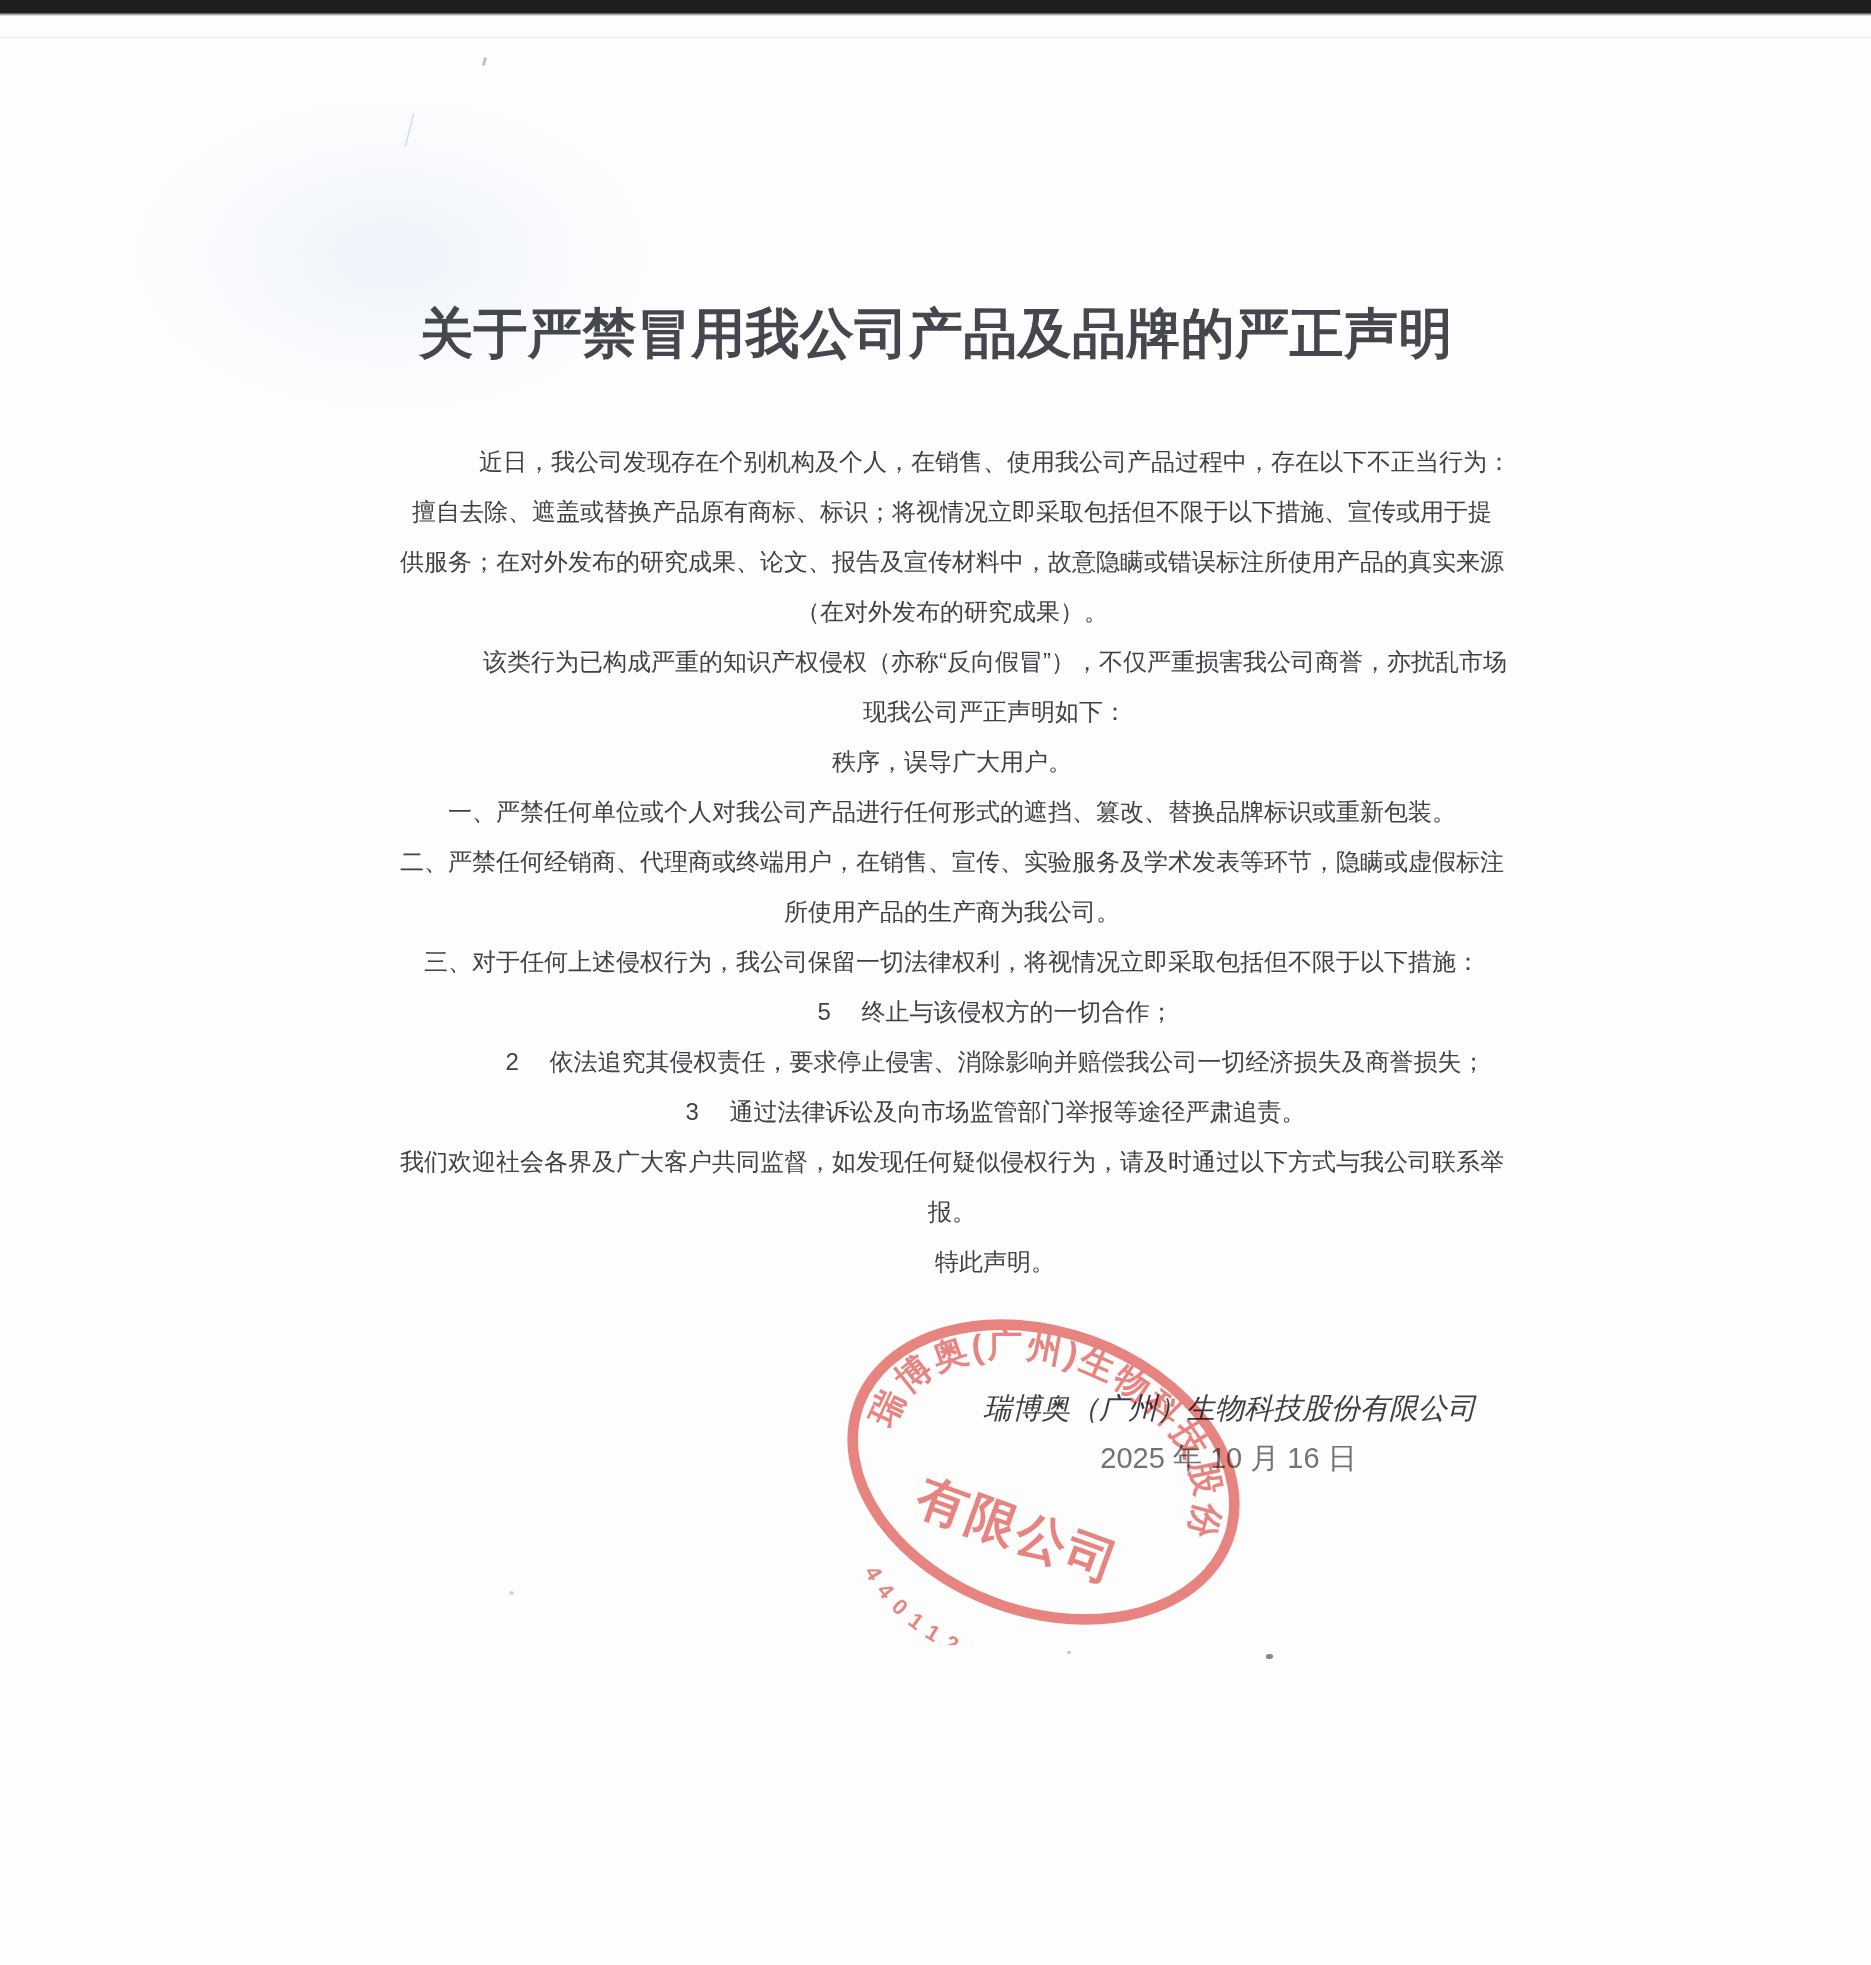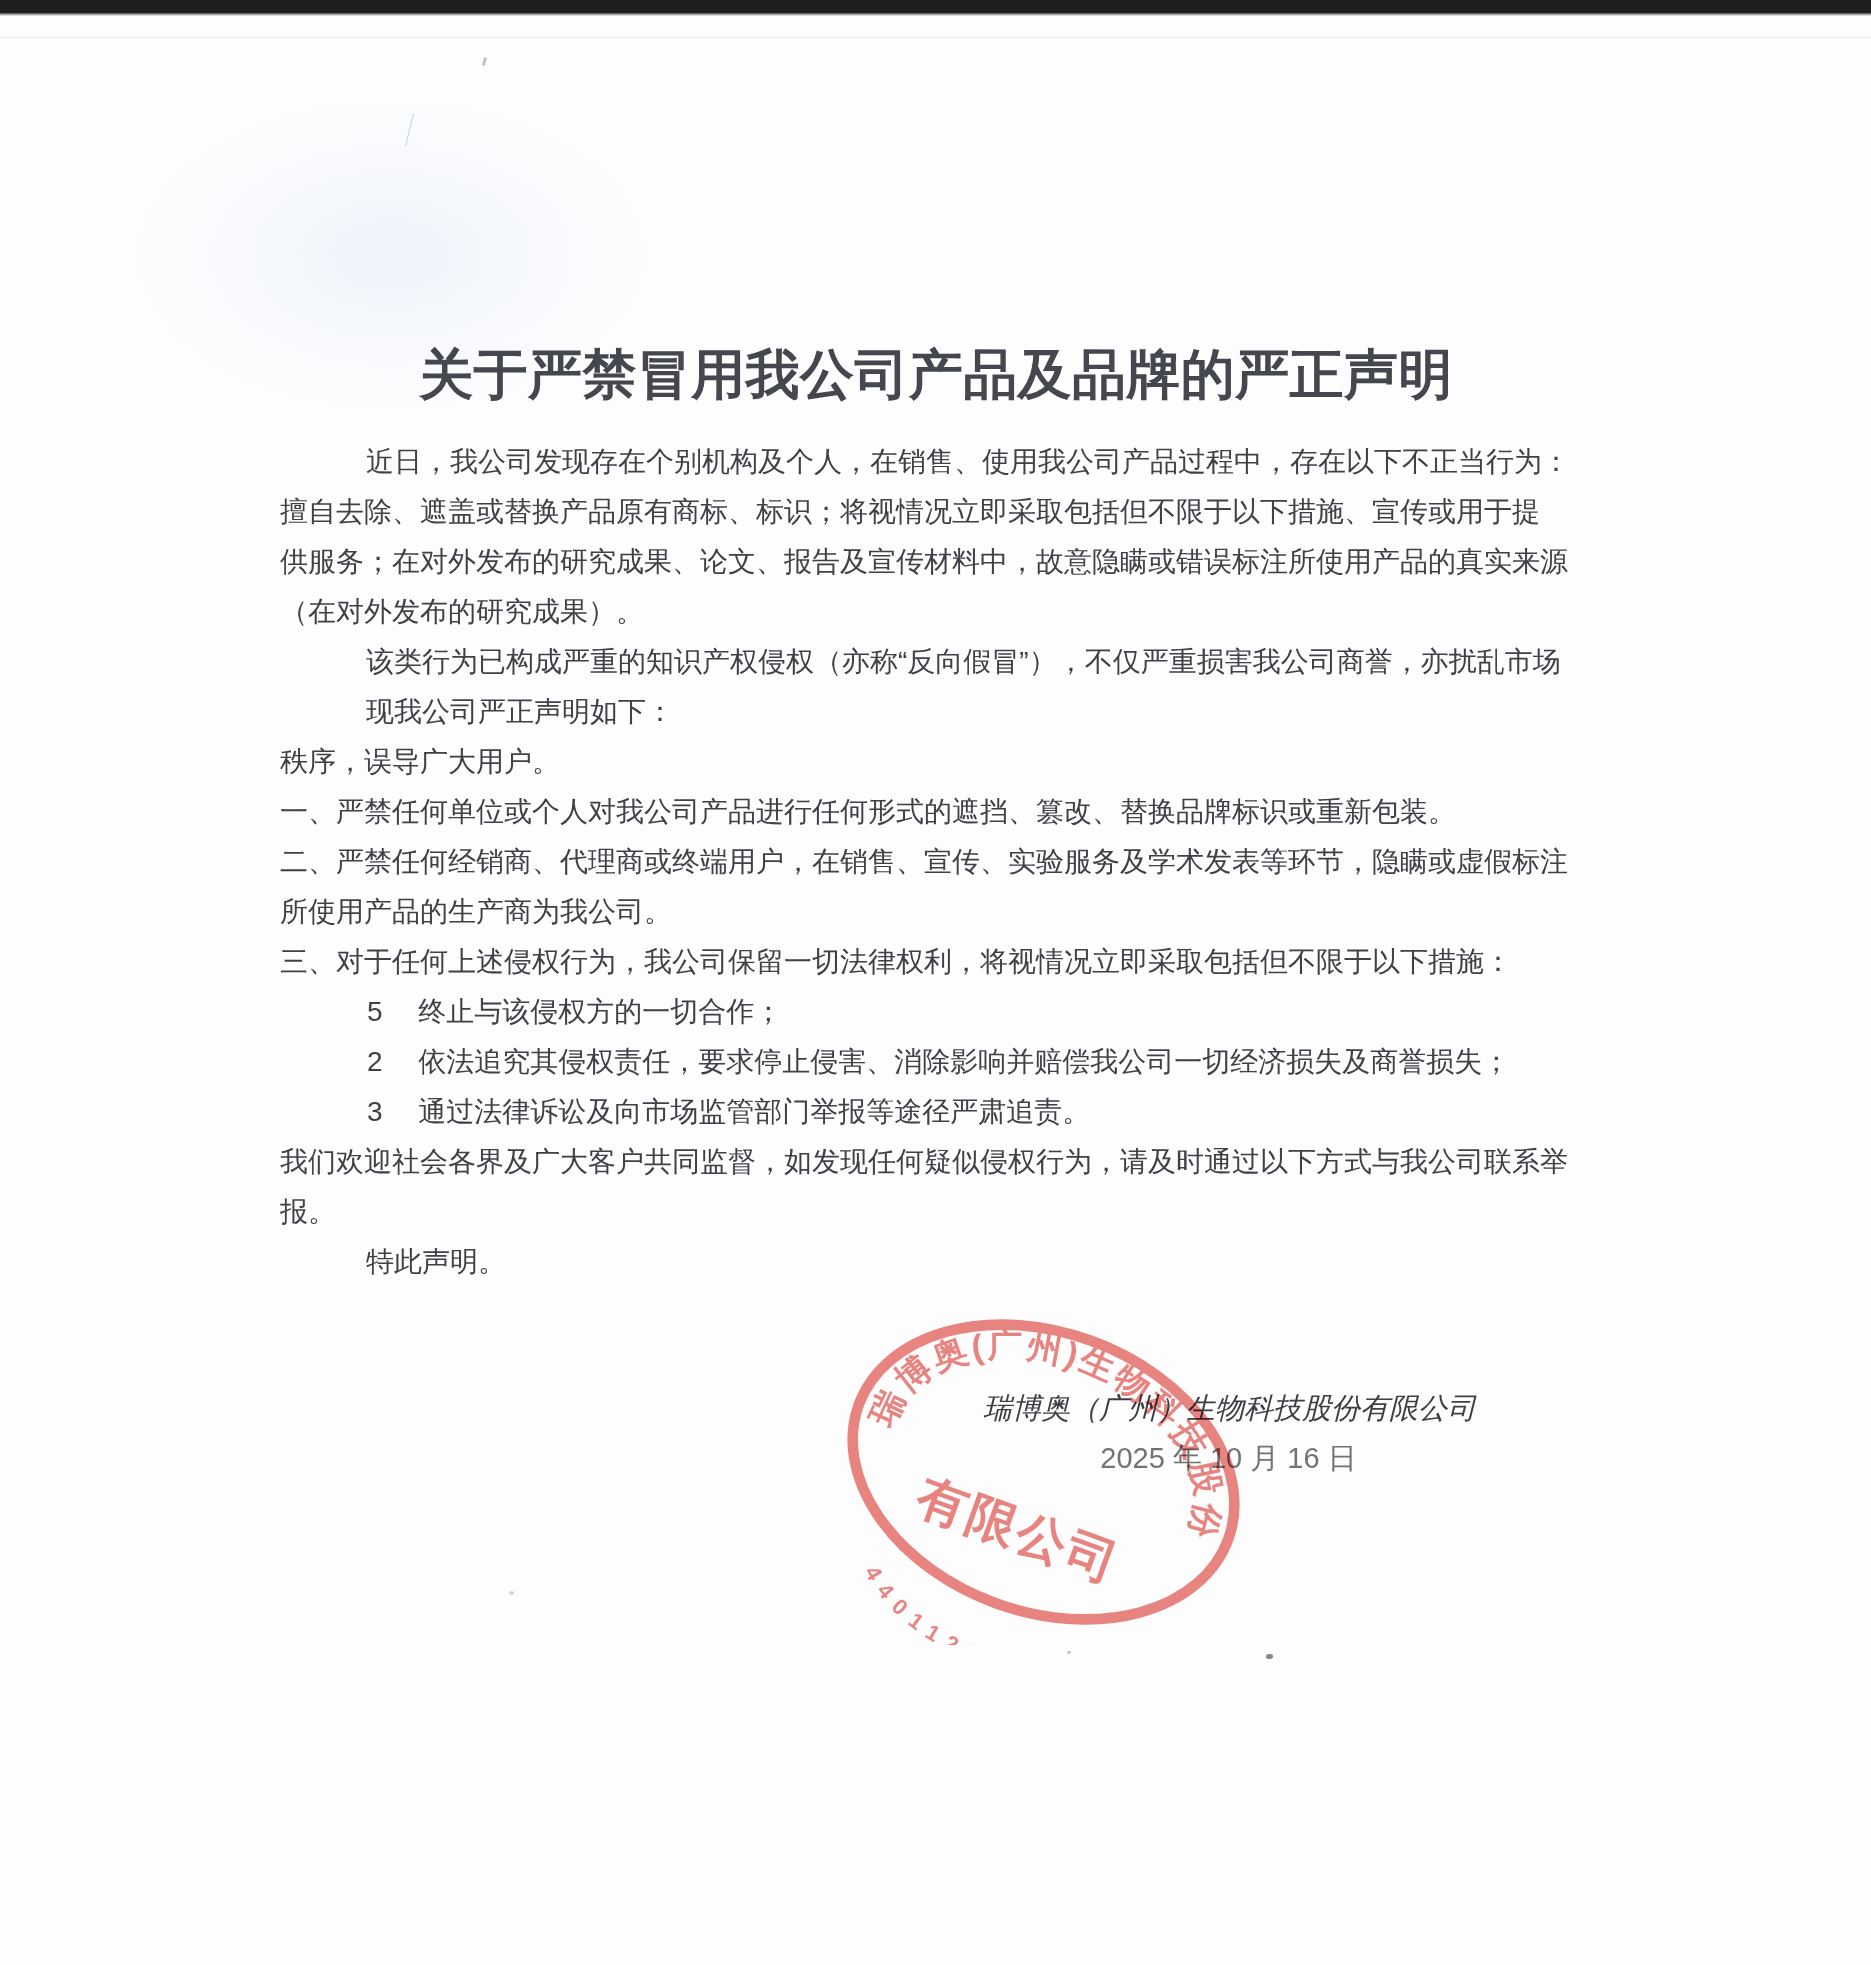--- a/index.html
+++ b/index.html
@@ -20,24 +20,23 @@
   .scan-tick{position:absolute;left:483px;top:57px;width:2.8px;height:8.6px;
     background:rgba(120,120,128,.45);transform:rotate(16deg);border-radius:1.6px;}
   .speck1{position:absolute;left:1266px;top:1654px;width:6.7px;height:4.7px;background:rgba(108,108,96,.8);border-radius:50% 40% 55% 45%;}
   .speck2{position:absolute;left:1067px;top:1651px;width:3.5px;height:2.8px;background:rgba(140,140,128,.5);border-radius:50%;}
   .speck3{position:absolute;left:509px;top:1591px;width:4.7px;height:3.5px;background:rgba(168,168,156,.45);border-radius:50%;}
 
   .doc-title{
     position:absolute;left:0;right:0;top:306px;text-align:center;
     font-size:54px;line-height:54px;font-weight:700;color:#45474e;letter-spacing:0.4px;
     white-space:pre;
-    margin-top:41px;
   }
   .body-text{position:absolute;left:280px;top:437px;width:1344px;}
-  .line{height:50px;line-height:50px;font-size:28px;color:#3f4147;white-space:pre;}
+  .line{height:50px;line-height:50px;font-size:24px;color:#3f4147;white-space:pre;text-align:center;}
   .line.ind{text-indent:86px;}
   .line.sub{padding-left:87px;}
 
   .sig-company{
     position:absolute;left:983px;top:1383px;width:491px;
     font-size:29px;line-height:50px;color:#3d3f45;white-space:pre;font-style:italic;
   }
   .sig-date{
     position:absolute;left:983px;top:1433px;width:491px;text-align:center;
     font-size:29px;line-height:50px;color:#737373;white-space:pre;

